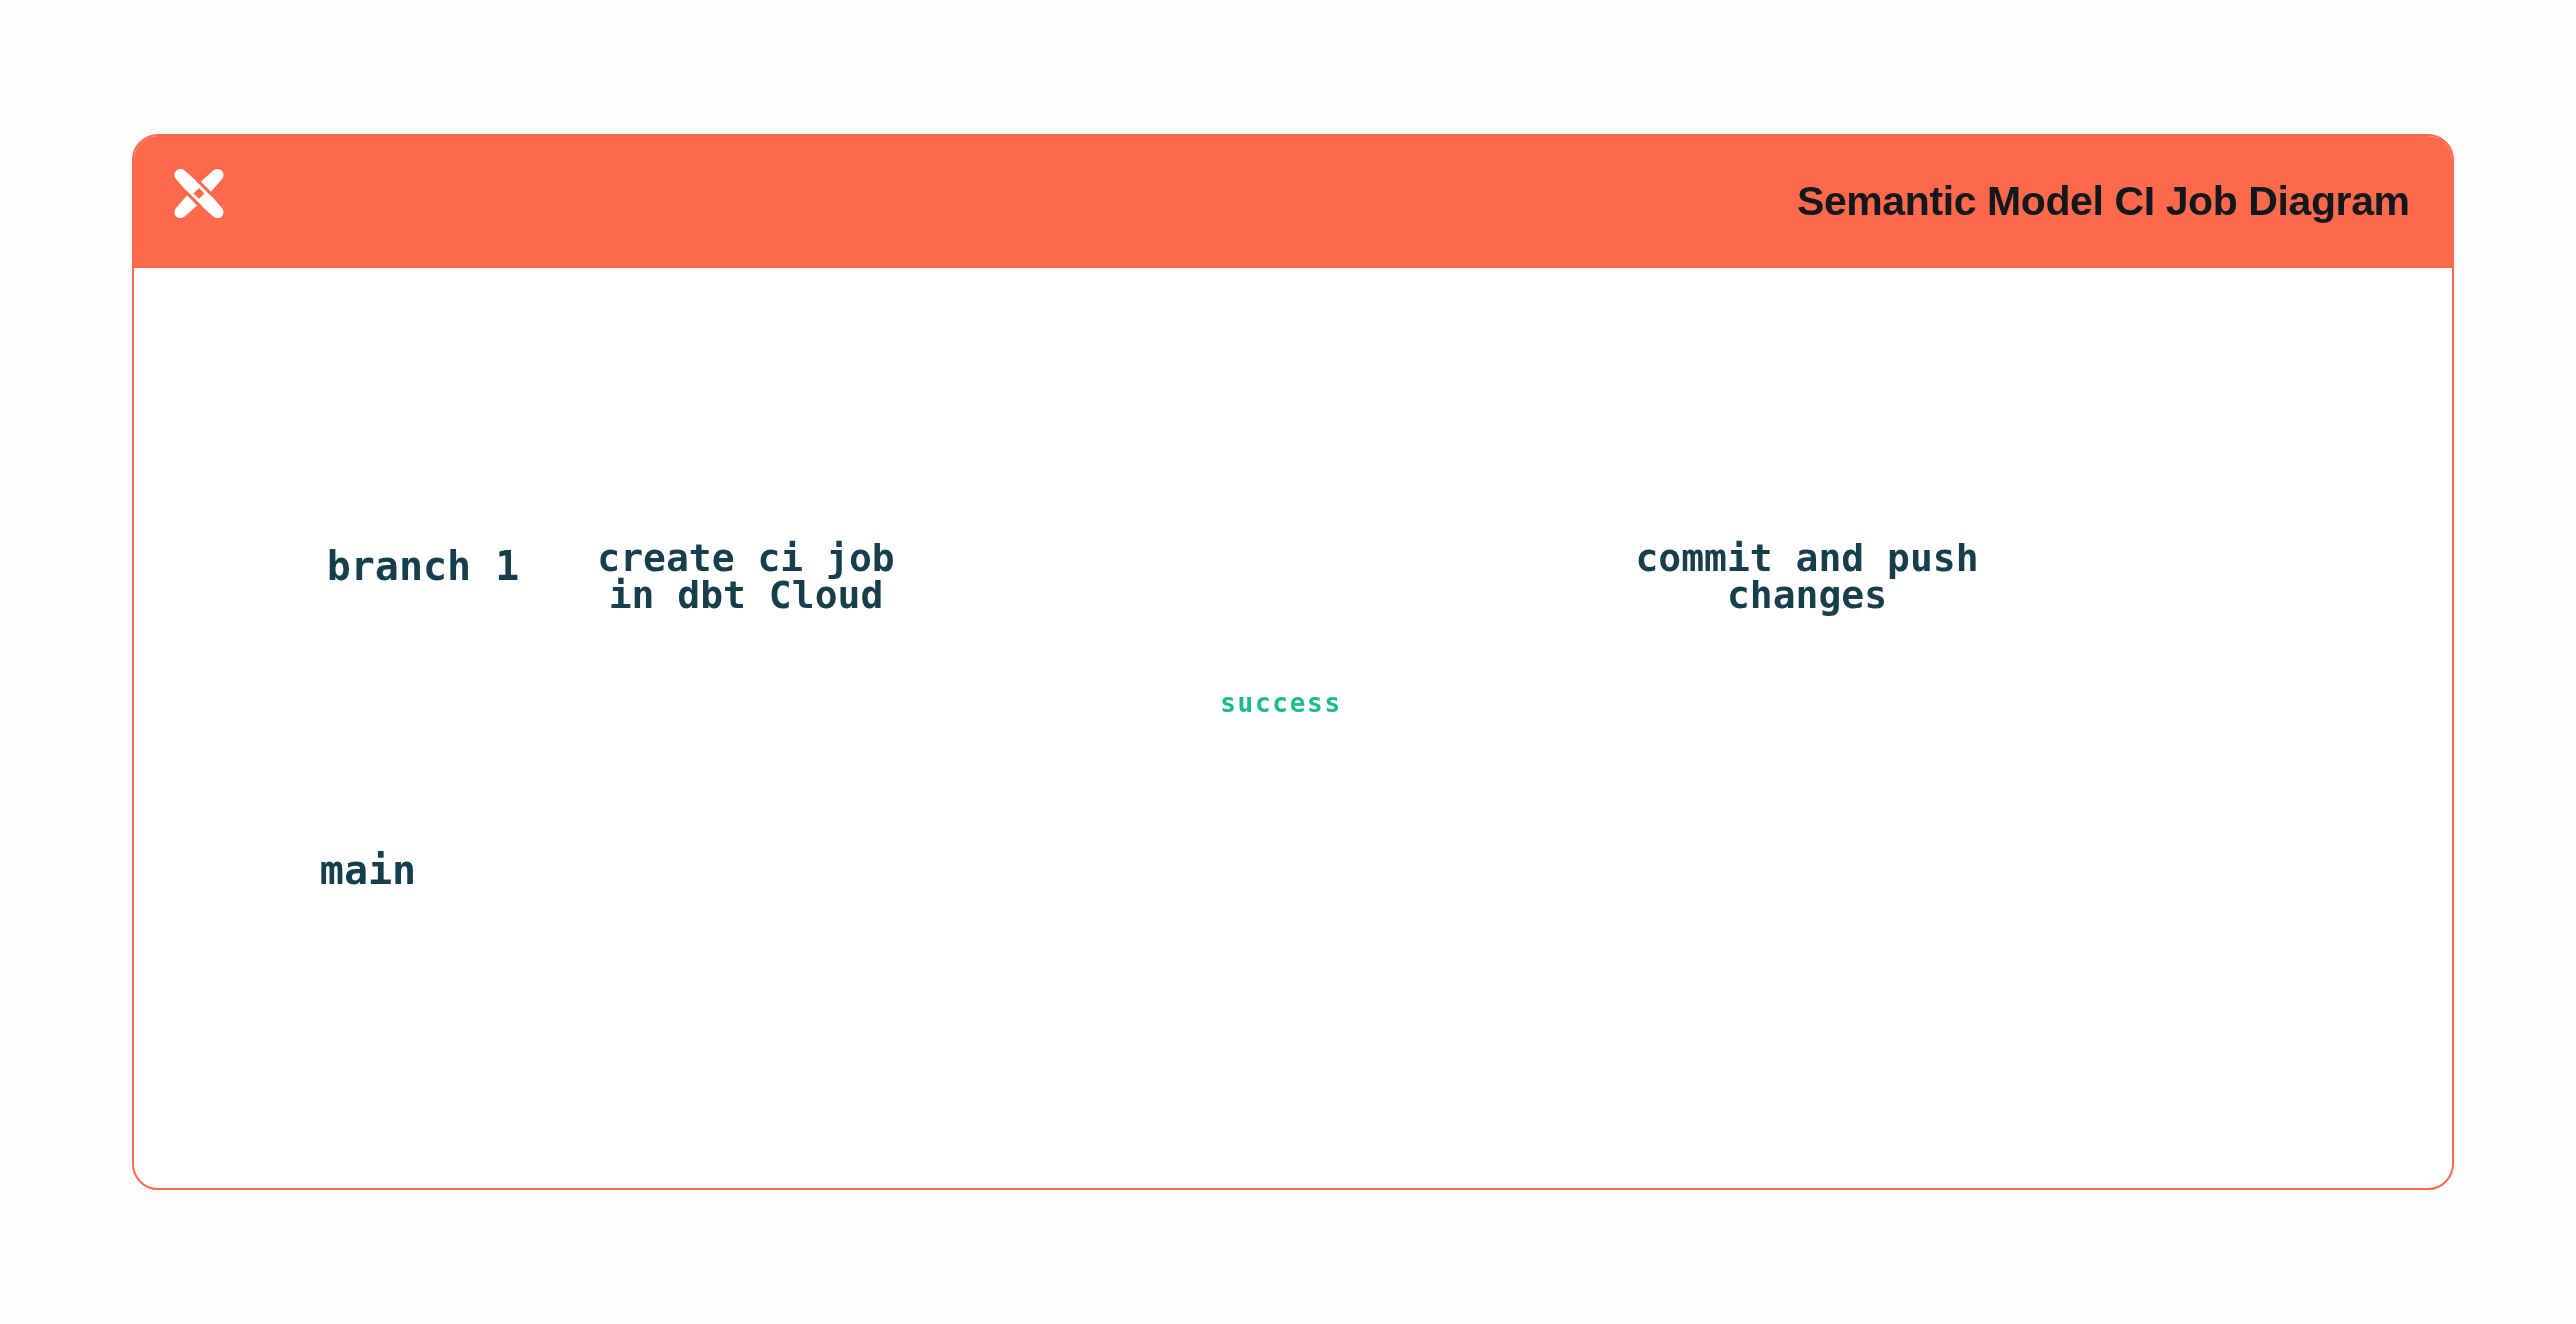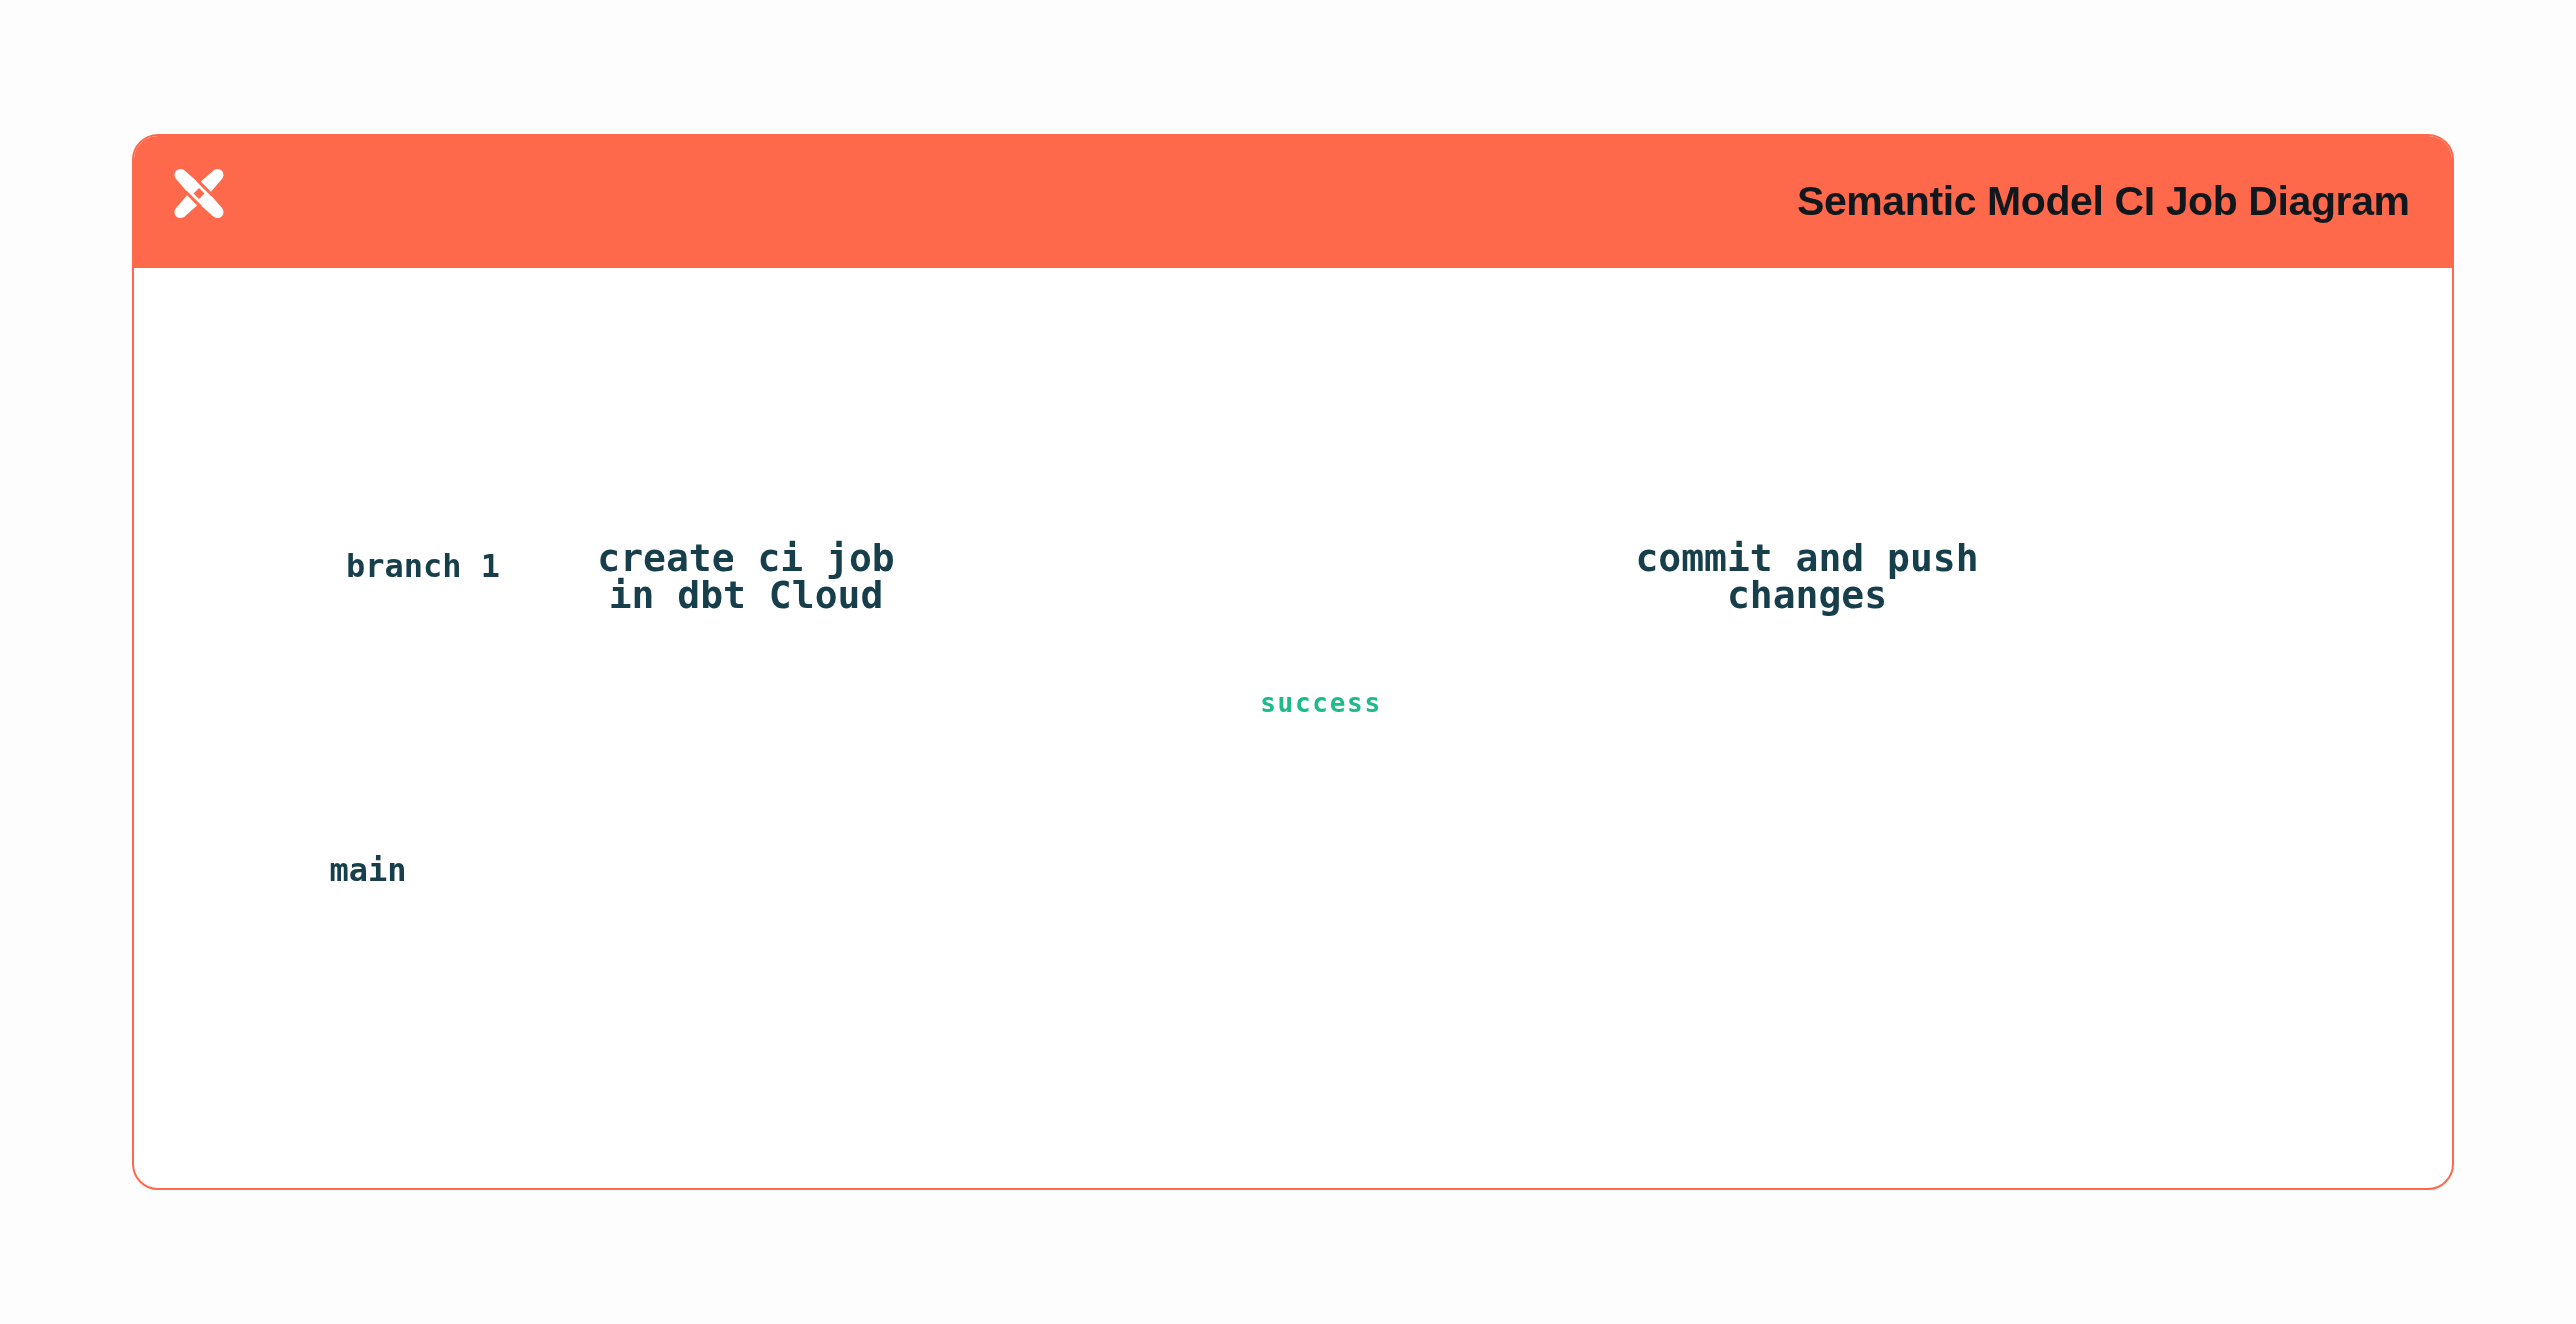--- a/index.html
+++ b/index.html
@@ -65,21 +65,21 @@
   }
   .txt {
     position: absolute;
     transform: translate(-50%, -50%);
     font-family: "DejaVu Sans Mono", monospace;
     font-weight: bold;
     color: #163E4B;
     text-align: center;
     white-space: pre-line;
   }
-  .branch-label { font-size: 32px; }
+  .branch-label { font-size: 40px; }
   .node-text { font-size: 38px; line-height: 37px; }
   .success-label {
     font-size: 26px;
     letter-spacing: 1.7px;
     color: #1CBB8C;
   }
 </style>
 </head>
 <body>
 
@@ -153,16 +153,16 @@
   </div>
 
   <div class="txt branch-label" style="left:423px; top:566px;">branch 1</div>
   <div class="txt branch-label" style="left:368px; top:870px;">main</div>
 
   <div class="txt node-text" style="left:746px; top:577px;">create ci job
 in dbt Cloud</div>
   <div class="txt node-text" style="left:1807px; top:577px;">commit and push
 changes</div>
 
-  <div class="txt success-label" style="left:1281px; top:703px;margin-left:40px;">success</div>
+  <div class="txt success-label" style="left:1281px; top:703px;">success</div>
 
 </div>
 
 
 </body></html>

